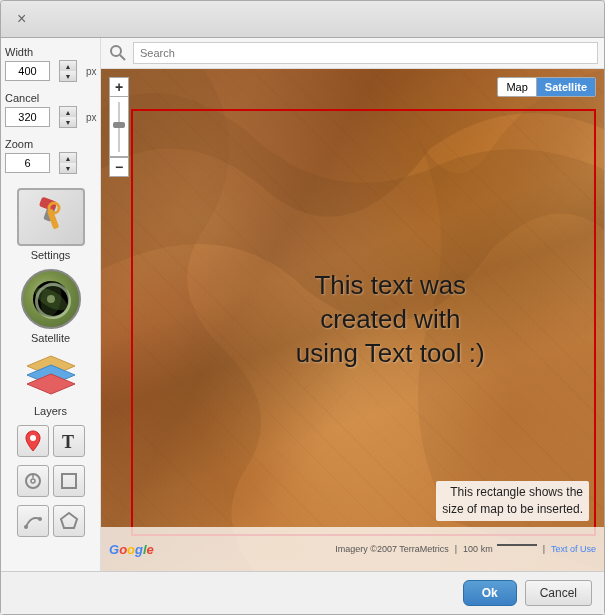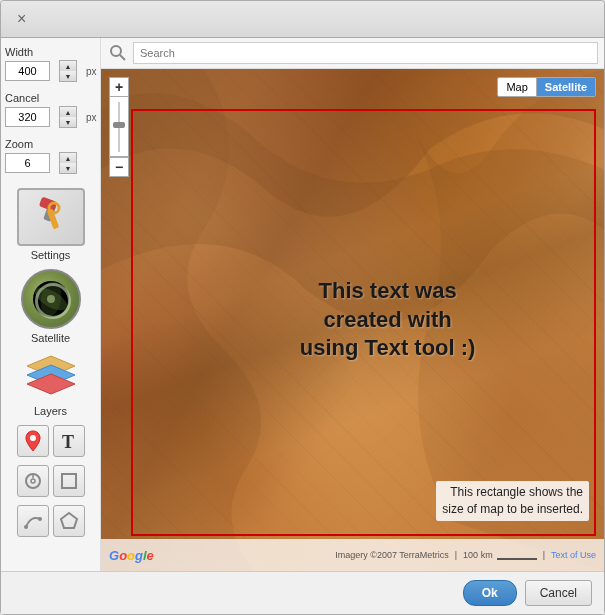--- a/index.html
+++ b/index.html
@@ -310,22 +310,22 @@
     .text-overlay {
       position: absolute;
       top: 50%;
       left: 50%;
       transform: translate(-30%, -50%);
       z-index: 6;
       text-align: center;
       pointer-events: none;
     }
     .text-overlay-main {
-      font-size: 22px;
-      font-weight: bold;
+      font-size: 26px;
+      font-weight: normal;
       color: #1a1a1a;
       text-shadow: 1px 1px 2px rgba(255,255,255,0.3);
       line-height: 1.3;
     }
     .rect-info {
       position: absolute;
       bottom: 50px;
       right: 15px;
       z-index: 6;
       text-align: right;
@@ -338,21 +338,21 @@
     .rect-info-text {
       font-size: 12px;
       color: #222;
       line-height: 1.4;
     }
     .map-footer {
       position: absolute;
       bottom: 0;
       left: 0;
       right: 0;
-      height: 32px;
+      height: 44px;
       background: rgba(255,255,255,0.75);
       display: flex;
       align-items: center;
       justify-content: space-between;
       padding: 0 8px;
       font-size: 10px;
       color: #555;
       z-index: 10;
     }
     .google-logo {
@@ -368,21 +368,21 @@
     .google-logo span:nth-child(5) { color: #34a853; }
     .google-logo span:nth-child(6) { color: #ea4335; }
     .map-footer-right {
       display: flex;
       align-items: center;
       gap: 6px;
       font-size: 9px;
     }
     .scale-bar {
       display: flex;
-      align-items: flex-end;
+      align-items: flex-start;
       gap: 4px;
     }
     .scale-line {
       width: 40px;
       height: 2px;
       background: #555;
       border-left: 2px solid #555;
       border-right: 2px solid #555;
     }
     
@@ -392,21 +392,21 @@
       border-top: 1px solid #ccc;
       display: flex;
       justify-content: flex-end;
       gap: 8px;
     }
     .btn-ok {
       padding: 5px 18px;
       background: linear-gradient(to bottom, #5a9fd4, #3a7fc4);
       color: white;
       border: 1px solid #2a6faa;
-      border-radius: 12px;
+      border-radius: 6px;
       cursor: pointer;
       font-size: 12px;
       font-weight: bold;
     }
     .btn-cancel {
       padding: 5px 14px;
       background: linear-gradient(to bottom, #f5f5f5, #e0e0e0);
       color: #333;
       border: 1px solid #aaa;
       border-radius: 3px;

